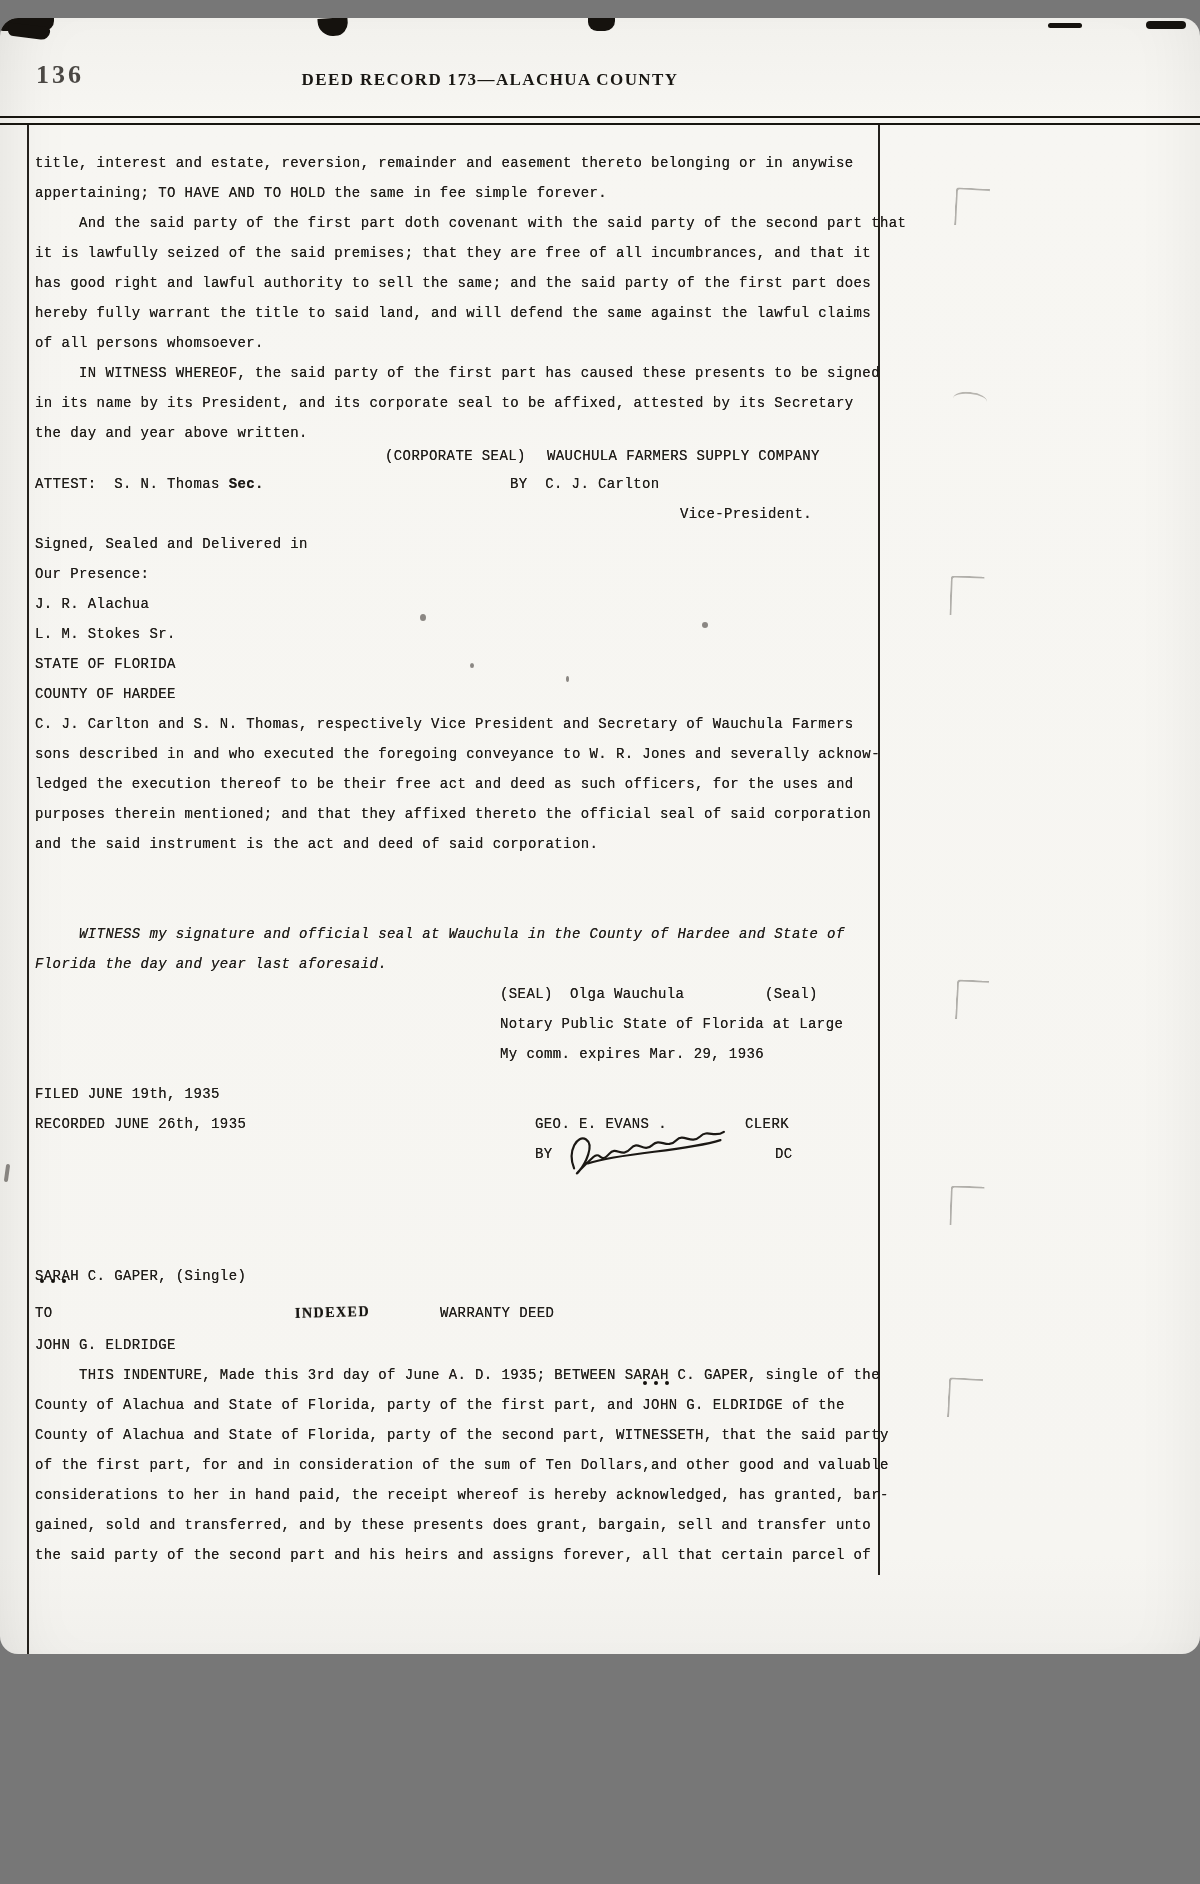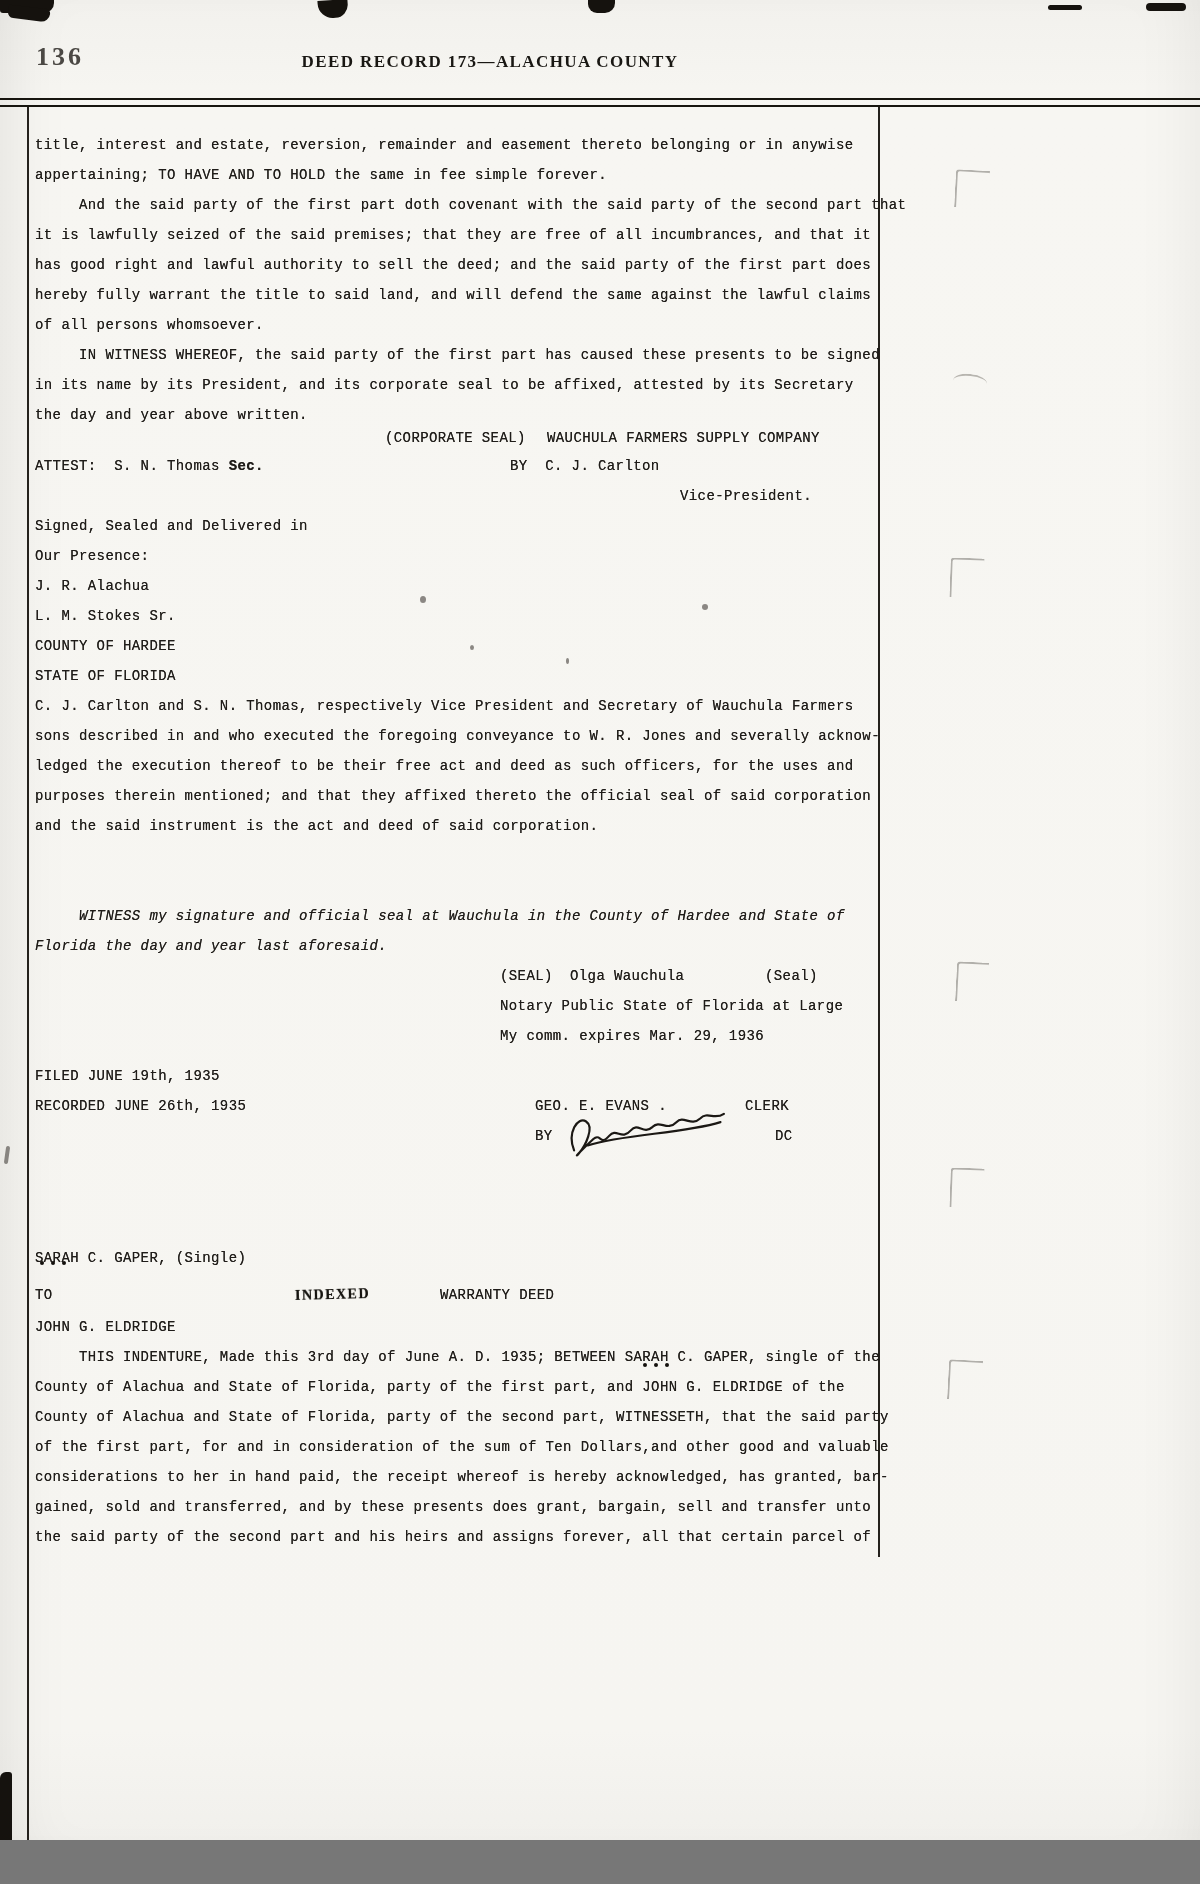--- a/index.html
+++ b/index.html
@@ -1,22 +1,23 @@
 <!DOCTYPE html>
 <html><head>
 <meta charset="utf-8">
 <style>
   html,body{margin:0;padding:0;background:#777;}
   .page{
-    position:relative; width:1200px; height:1840px; margin:0 auto;
+    position:relative; width:1200px; height:1636px; margin:18px auto;
     background:linear-gradient(180deg,#f2f1ed 0%,#f7f6f2 6%,#f6f5f1 94%,#f1f0ec 100%);
     box-shadow:inset 50px 0 70px -50px rgba(0,0,0,.10), inset -50px 0 70px -50px rgba(0,0,0,.07);
     overflow:hidden;
     font-family:"Liberation Mono","DejaVu Sans Mono",monospace;
     color:#1f1c19;
+    border-radius:18px;
   }
   
   .hrule{position:absolute;left:0;width:1200px;height:2px;background:#17150f;}
   .vrule{position:absolute;width:2px;background:#24211c;}
   
   .pagenum{
     position:absolute;left:36px;top:42px;
     font-family:"Liberation Serif","DejaVu Serif",serif;font-weight:bold;
     font-size:26px;letter-spacing:3px;color:#2e2b27;filter:blur(.4px);opacity:.85;
   }
@@ -62,41 +63,41 @@
   <div class="hrule" style="top:98px;"></div>
   <div class="hrule" style="top:105px;"></div>
   <div class="vrule" style="left:27px;top:107px;height:1777px;"></div>
   <div class="vrule" style="left:878px;top:107px;height:1450px;"></div>
 
   <div class="col" style="top:130px;">
       <div class="tl">title, interest and estate, reversion, remainder and easement thereto belonging or in anywise</div>
       <div class="tl">appertaining; TO HAVE AND TO HOLD the same in fee simple forever.</div>
       <div class="tl">     And the said party of the first part doth covenant with the said party of the second part that</div>
       <div class="tl">it is lawfully seized of the said premises; that they are free of all incumbrances, and that it</div>
-      <div class="tl">has good right and lawful authority to sell the deed; and the said party of the first part does</div>
+      <div class="tl">has good right and lawful authority to sell the same; and the said party of the first part does</div>
       <div class="tl">hereby fully warrant the title to said land, and will defend the same against the lawful claims</div>
       <div class="tl">of all persons whomsoever.</div>
       <div class="tl">     IN WITNESS WHEREOF, the said party of the first part has caused these presents to be signed</div>
       <div class="tl">in its name by its President, and its corporate seal to be affixed, attested by its Secretary</div>
       <div class="tl">the day and year above written.</div>
     </div>
 
   <div class="abs-line" style="top:423px;"><span class="abs-span" style="left:350px;">(CORPORATE SEAL)</span><span class="abs-span" style="left:512px;">WAUCHULA FARMERS SUPPLY COMPANY</span></div>
 
   <div class="abs-line" style="top:451px;"><span>ATTEST:  S. N. Thomas</span><span> </span><span class="smudge">Sec.</span><span class="abs-span" style="left:475px;">BY  C. J. Carlton</span></div>
 
   <div class="abs-line" style="top:481px;"><span class="abs-span" style="left:645px;">Vice-President.</span></div>
 
   <div class="col" style="top:511px;">
       <div class="tl">Signed, Sealed and Delivered in</div>
       <div class="tl">Our Presence:</div>
       <div class="tl">J. R. Alachua</div>
       <div class="tl">L. M. Stokes Sr.</div>
+      <div class="tl">STATE OF FLORIDA</div>
       <div class="tl">COUNTY OF HARDEE</div>
-      <div class="tl">STATE OF FLORIDA</div>
     </div>
 
   <div class="col" style="top:691px;">
       <div class="tl">C. J. Carlton and S. N. Thomas, respectively Vice President and Secretary of Wauchula Farmers</div>
       <div class="tl">sons described in and who executed the foregoing conveyance to W. R. Jones and severally acknow-</div>
       <div class="tl">ledged the execution thereof to be their free act and deed as such officers, for the uses and</div>
       <div class="tl">purposes therein mentioned; and that they affixed thereto the official seal of said corporation</div>
       <div class="tl">and the said instrument is the act and deed of said corporation.</div>
     </div>
 

